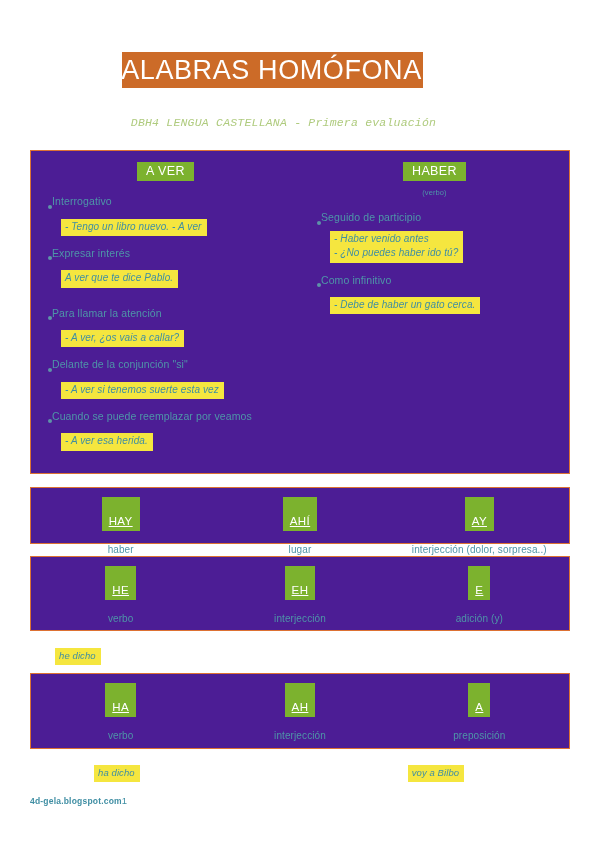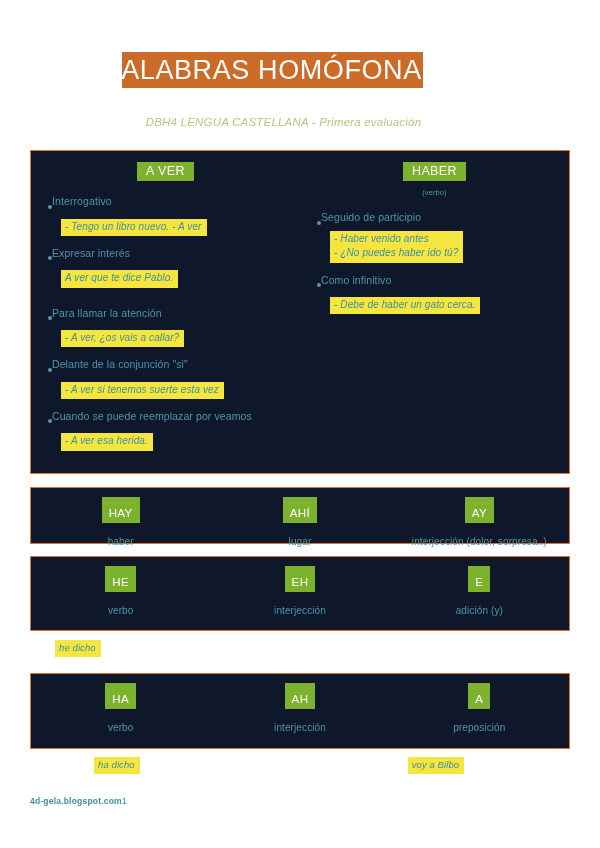--- a/index.html
+++ b/index.html
@@ -45,31 +45,31 @@
   
   .subtitle {
     position: absolute;
     left: 0;
     top: 116px;
     width: 567px;
     text-align: center;
     color: #AFCB7E;
     font-size: 11.5px;
     font-style: italic;
-    font-family: Liberation Sans, sans-serif;
+    font-family: Liberation Mono, monospace;
     letter-spacing: 0.2px;
   }
 
   
   .box {
     position: absolute;
     left: 30px;
     width: 540px;
     border: 1.6px solid #DD7133;
-    background: #0f172a;
+    background: #4c1d95;
     box-sizing: border-box;
   }
   #box-main  { top: 150px;  height: 324px; }
   #box-hay   { top: 487px;  height: 57px; }
   #box-he    { top: 556px;  height: 75px; }
   #box-ha    { top: 673px;  height: 76px; }
 
   
   .badge {
     display: inline-block;
@@ -77,21 +77,22 @@
     color: #ffffff;
     font-size: 12.5px;
     font-family: "Liberation Sans", sans-serif;
     padding: 2px 9px 3px 9px;
     line-height: 1.15;
     letter-spacing: 0.4px;
     white-space: nowrap;
   }
   .badge.small {
     font-size: 11.5px;
-    padding: 10px 7px 3px 7px;
+    padding: 18px 7px 3px 7px;
+    text-decoration: underline;
   }
 
   
   .cols {
     display: flex;
     width: 100%;
     box-sizing: border-box;
     padding-top: 9px;
   }
   .col {

